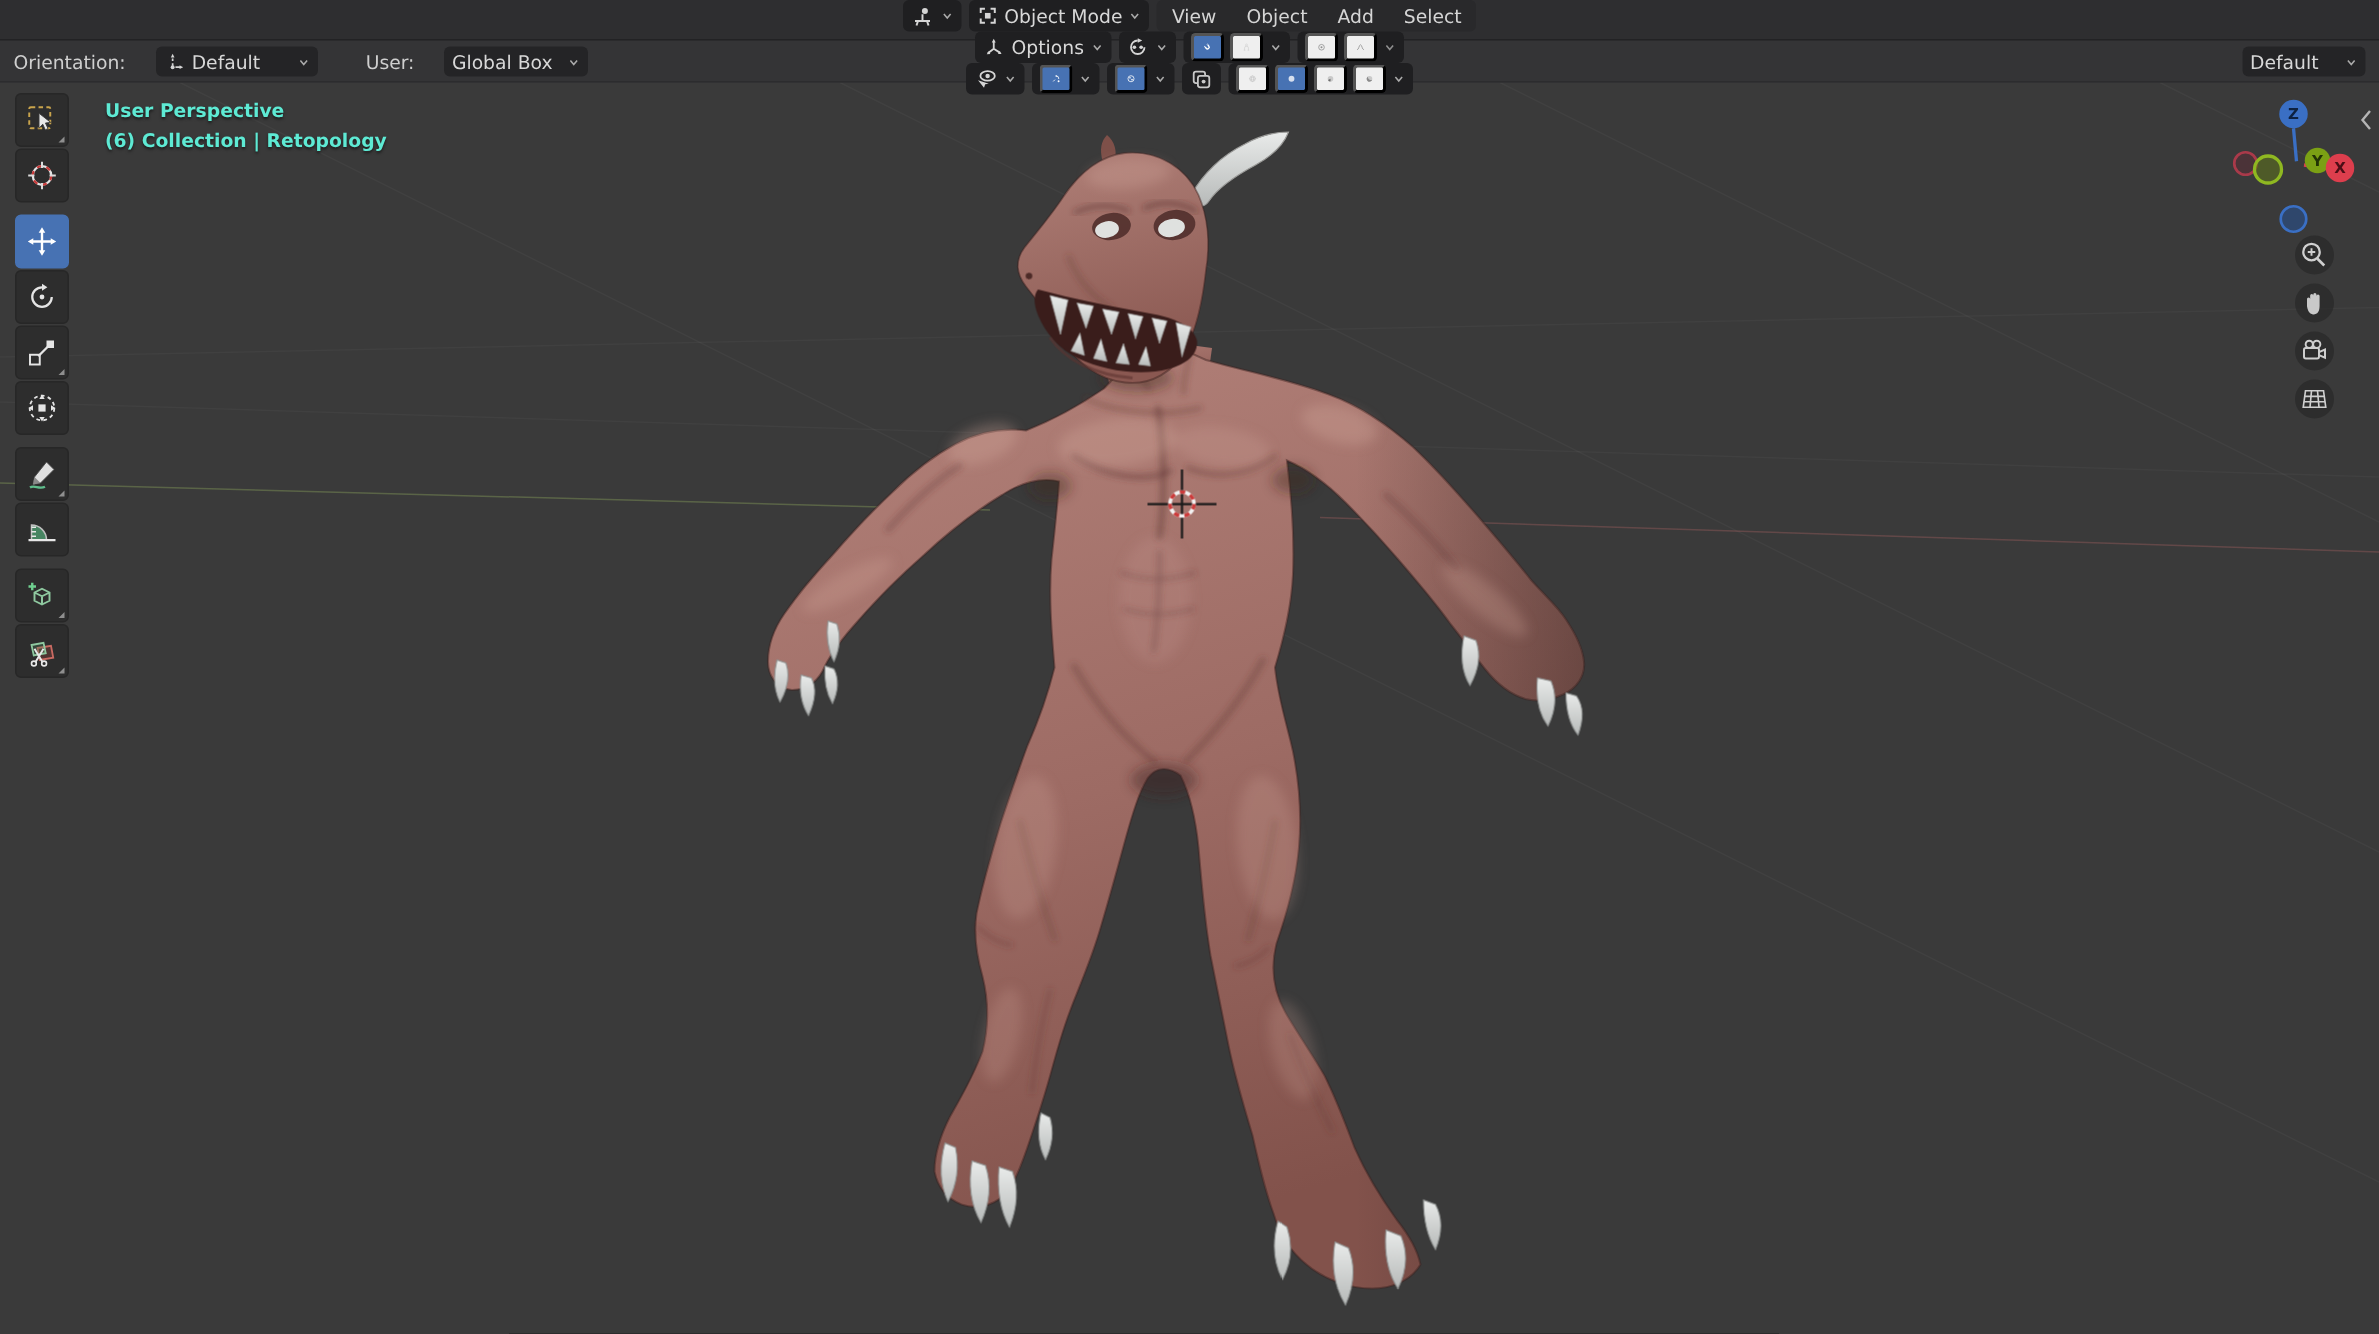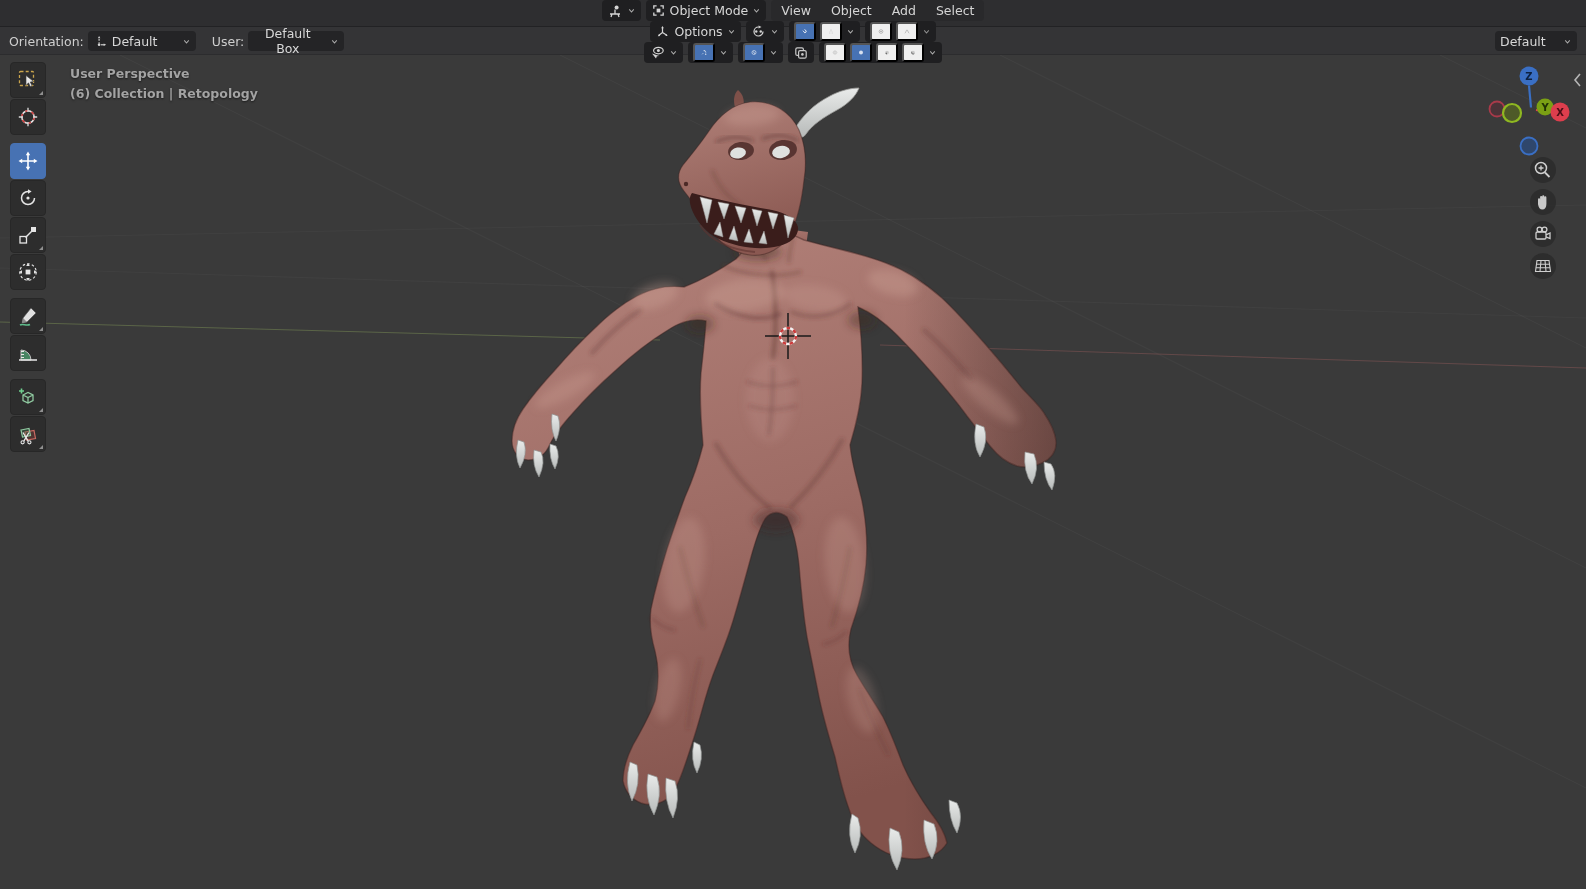--- a/index.html
+++ b/index.html
@@ -5,21 +5,21 @@
   html,body{margin:0;padding:0;background:#222;}
   .screen{position:relative;width:1586px;height:889px;background:#3a3a3a;overflow:hidden;
           font-family:"DejaVu Sans",sans-serif;font-size:12.5px;color:#d8d8d8;
           -webkit-font-smoothing:antialiased;}
   
   .row1{position:absolute;top:0;left:0;right:0;height:27px;background:#2e2e30;
         box-shadow:inset 0 -1px 0 #222224;display:flex;align-items:center;
         padding:0 8px;z-index:6;box-sizing:border-box;flex-direction:column;}
   .row2{position:absolute;top:27px;left:0;right:0;height:28px;background:#343436;
         box-shadow:inset 0 -1px 0 #2c2c2e;display:flex;align-items:center;
-        padding:0 9px;z-index:5;box-sizing:border-box;}
+        padding:0 9px;z-index:5;box-sizing:border-box;gap:16px;}
   .grp{display:flex;align-items:center;gap:5px;}
   .sp{flex:1;}
   .pill{display:flex;align-items:center;gap:4px;background:#1f1f21;border-radius:4px;
         height:21px;padding:0 5px;border:0;color:#d8d8d8;font:inherit;}
   .pill2{background:#242426;height:20px;}
   .menustrip{display:flex;align-items:center;background:#29292b;border-radius:4px;height:21px;}
   .menu-item{padding:0 10px;height:21px;display:flex;align-items:center;border-radius:4px;color:#d5d5d5;}
   .seg{display:flex;align-items:center;justify-content:center;width:22px;height:19px;border-radius:3px;}
   .seg.on{background:#4772b3;}
   .lbl{color:#cfcfcf;margin:0 4px 0 8px;}
@@ -27,21 +27,21 @@
   
   .tools{position:absolute;left:10px;top:62px;display:flex;flex-direction:column;gap:1px;z-index:4;}
   .tool{position:relative;width:36px;height:36px;background:#2d2d2d;border:1px solid #272727;
         box-sizing:border-box;border-radius:4px;display:flex;align-items:center;justify-content:center;}
   .tool.active{background:#4772b3;border-color:#4772b3;}
   .tool.gap{margin-top:7px;}
   .tool.sub::after{content:"";position:absolute;right:2px;bottom:2px;
         border-left:4px solid transparent;border-bottom:4px solid #8f8f8f;}
   
   .vp-label{position:absolute;left:70px;top:64px;z-index:4;line-height:20px;
-        font-weight:600;color:#a3a3a3;text-shadow:0 1px 2px rgba(0,0,0,.55);}
+        font-weight:600;color:#5eead4;text-shadow:0 1px 2px rgba(0,0,0,.55);}
   .scene{position:absolute;left:0;top:55px;z-index:1;}
   .navgz{position:absolute;right:0;top:55px;z-index:4;}
   svg{display:block;}
   text{font-family:"DejaVu Sans",sans-serif;}
 </style>
 </head>
 <body>
 
 <div class="screen">
 
@@ -232,21 +232,21 @@
         <path d="M14,11.5 L11.4,10.2 L11.4,12.8 Z" fill="#d5d5d5"></path>
       </svg>
       <span>Default</span>
       <span class="sp"></span>
       <svg class="chev" width="9" height="9" viewBox="0 0 12 12">
           <path d="M3,4.5 L6,8 L9,4.5" stroke="#aaa" stroke-width="1.4" fill="none"></path>
         </svg>
     </button>
     <span class="lbl" style="margin-left:16px">User:</span>
     <button class="pill pill2" style="width:96px">
-      <span>Default Box</span>
+      <span>Global Box</span>
       <span class="sp"></span>
       <svg class="chev" width="9" height="9" viewBox="0 0 12 12">
           <path d="M3,4.5 L6,8 L9,4.5" stroke="#aaa" stroke-width="1.4" fill="none"></path>
         </svg>
     </button>
     <span class="sp"></span>
     <button class="pill pill2" style="width:82px;justify-content:space-between">
       <span>Default</span>
       <svg class="chev" width="9" height="9" viewBox="0 0 12 12">
           <path d="M3,4.5 L6,8 L9,4.5" stroke="#aaa" stroke-width="1.4" fill="none"></path>

